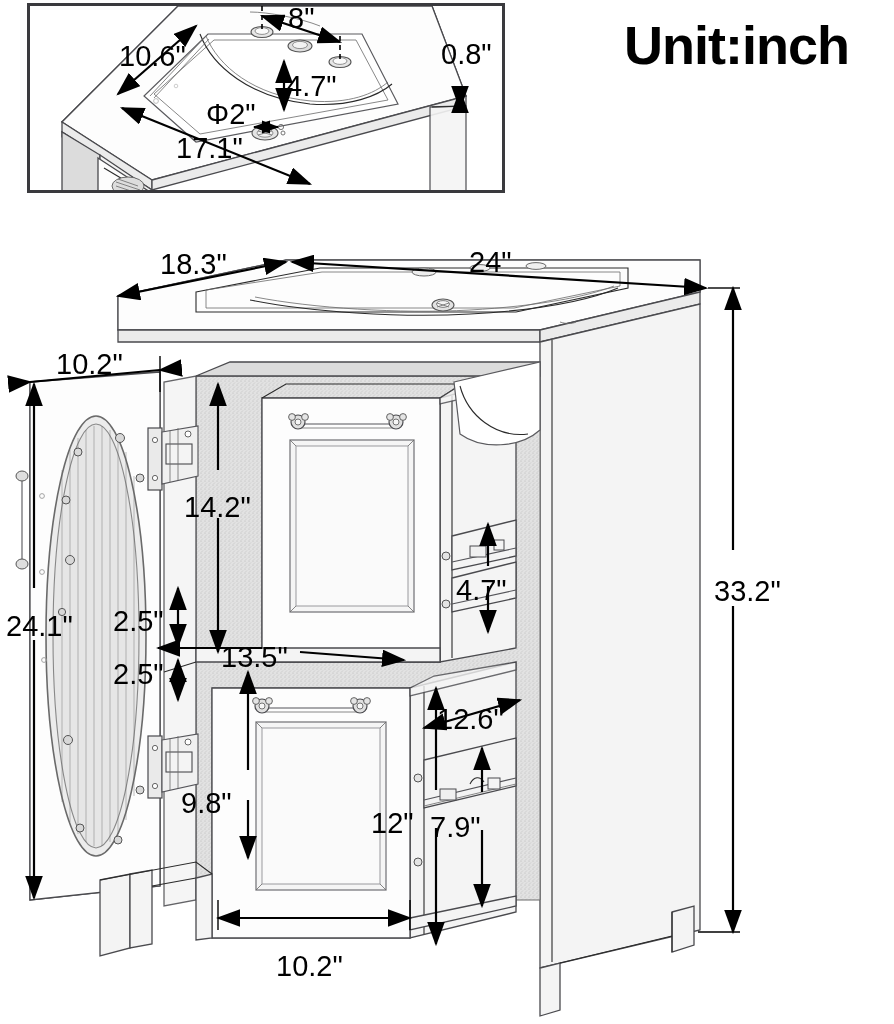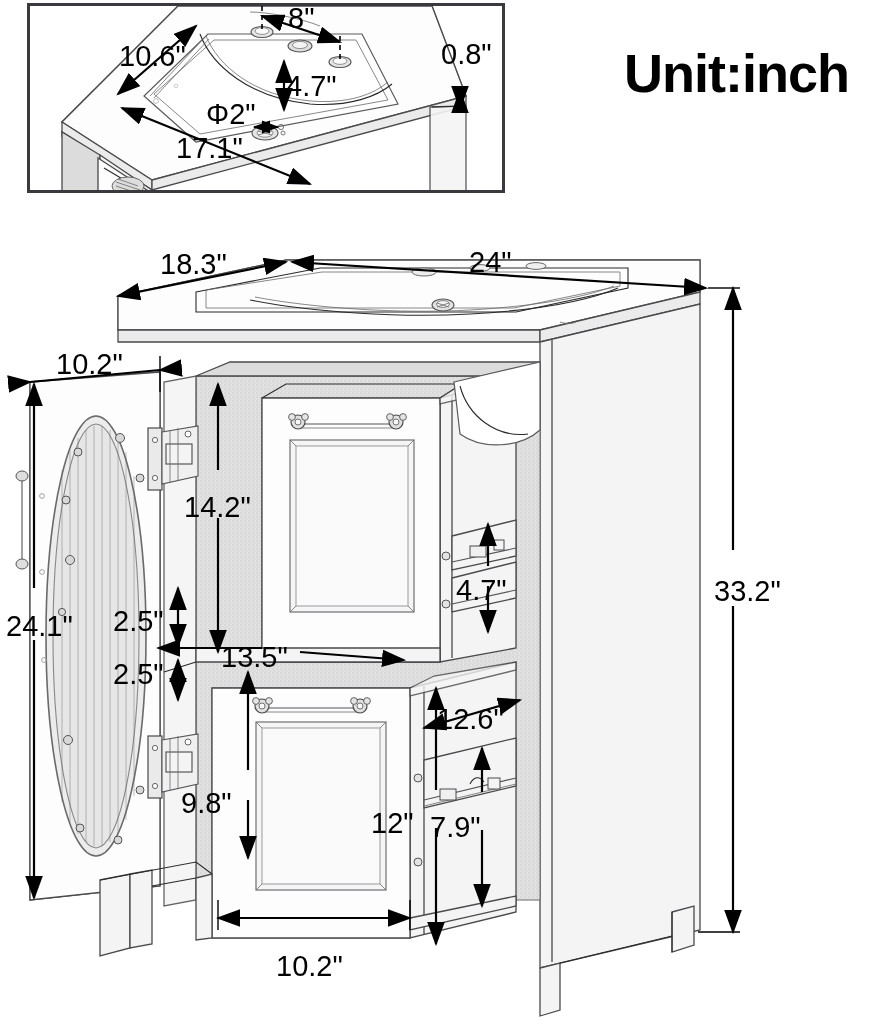--- a/index.html
+++ b/index.html
@@ -7,21 +7,21 @@
        font-family:"Liberation Sans","DejaVu Sans",sans-serif;color:#000;}
 
   .stage{position:absolute;left:0;top:0;width:894px;height:1024px;}
 
   
   .inset-box{position:absolute;left:27px;top:3px;width:478px;height:190px;
              border:3px solid #3a3a3e;background:#fff;box-sizing:border-box;}
 
   
   .title{position:absolute;left:624px;top:18px;font-size:54px;font-weight:700;
-         letter-spacing:-1px;line-height:1;white-space:nowrap;margin-top:28px;}
+         letter-spacing:-1px;line-height:1;white-space:nowrap;}
 
   
   .dim{position:absolute;font-size:29px;font-weight:400;white-space:nowrap;
        color:#000;line-height:1;letter-spacing:0px;}
 
   
   svg.layer{position:absolute;left:0;top:0;width:894px;height:1024px;
             overflow:visible;pointer-events:none;}
 
   .ln{stroke:#000;stroke-width:2.2;fill:none;}

